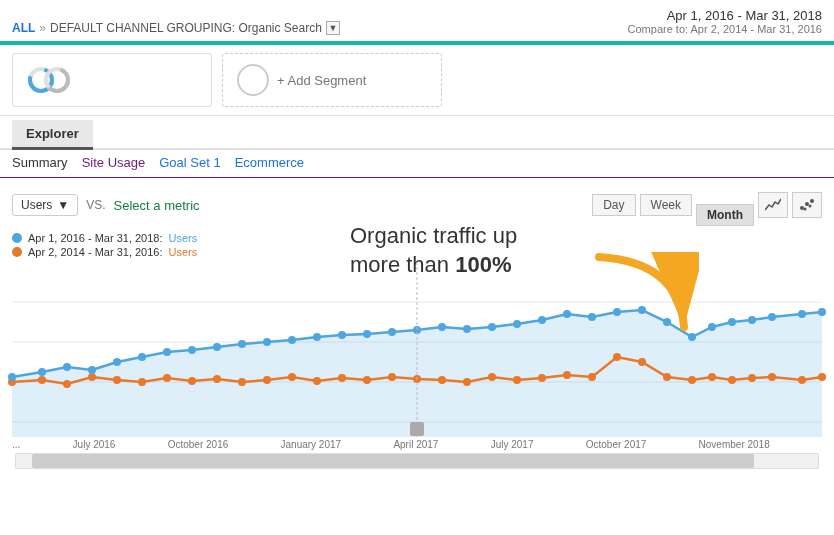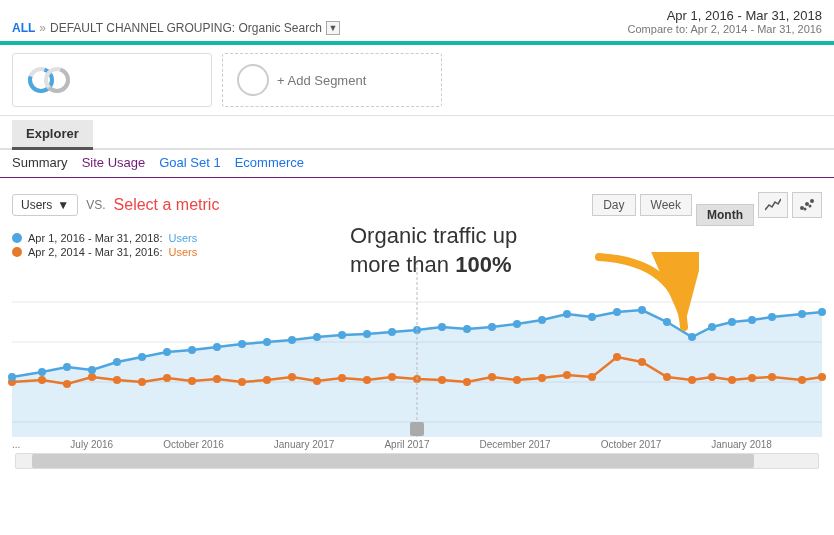--- a/index.html
+++ b/index.html
@@ -196,22 +196,22 @@
       gap: 5px;
       cursor: pointer;
     }
 
     .vs-label {
       color: #777;
       font-size: 12px;
     }
 
     .select-metric {
-      color: #ef4444;
-      font-size: 16px;
+      color: #15803d;
+      font-size: 13px;
       cursor: pointer;
     }
 
     .time-controls {
       display: flex;
       align-items: center;
       gap: 4px;
     }
 
     .time-btn {
@@ -533,23 +533,23 @@
     <polygon points="405,175 400,168 410,168" fill="#aaa"></polygon>
   </svg>
 </div>
 
 <div class="x-axis-labels">
   <span>...</span>
   <span>July 2016</span>
   <span>October 2016</span>
   <span>January 2017</span>
   <span>April 2017</span>
-  <span>December 2017</span>
+  <span>July 2017</span>
   <span>October 2017</span>
-  <span>January 2018</span>
+  <span>November 2018</span>
   <span></span>
 </div>
 
 <div class="bottom-scroll">
   <div class="scroll-bar-container">
     <div class="scroll-handle"></div>
   </div>
 </div>
 
 </body></html>

